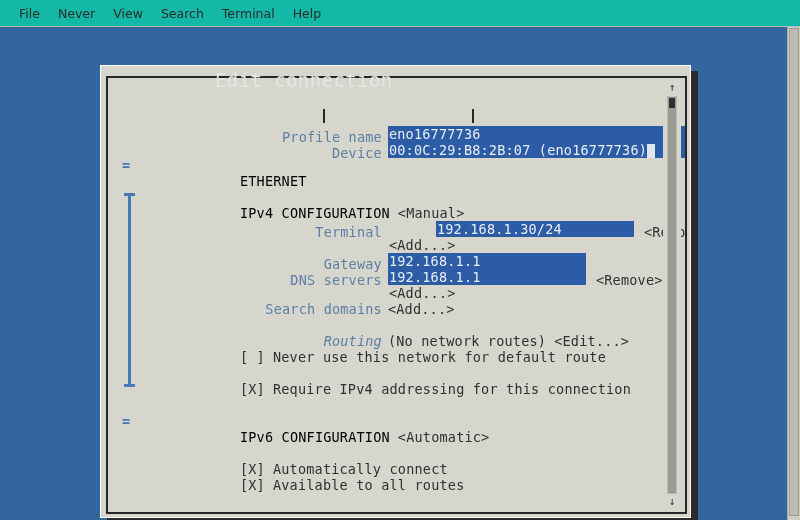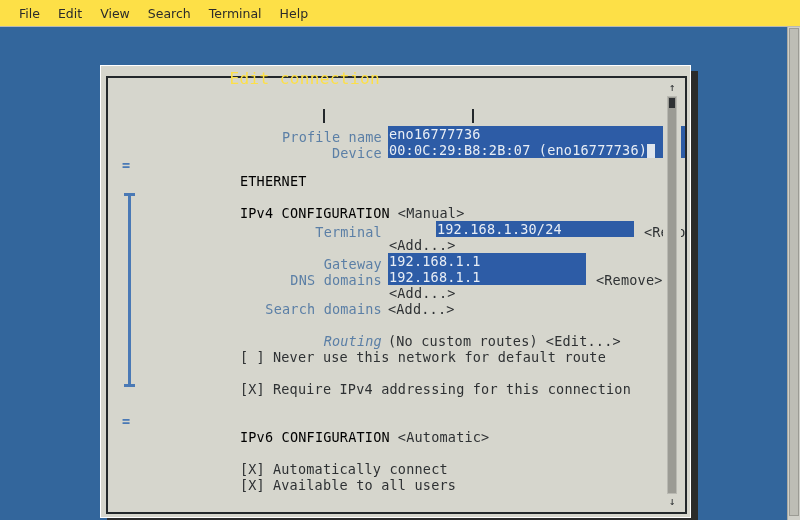--- a/index.html
+++ b/index.html
@@ -21,21 +21,21 @@
     background: #3a6ab0;
     overflow: hidden;
   }
 
   
   #menubar {
     position: absolute;
     left: 0; top: 0;
     width: 800px;
     height: 27px;
-    background: #fde047;
+    background: #14b8a6;
     border-bottom: 1px solid #b9b9b4;
     box-sizing: border-box;
     display: flex;
     align-items: center;
     padding-left: 10px;
     font-family: "DejaVu Sans", "Liberation Sans", sans-serif;
     font-size: 12.5px;
     color: #2b2b2b;
   }
   .menu-item {
@@ -113,23 +113,23 @@
     height: 13px;
     background: #d6d6cd;
     z-index: 3;
   }
   #dialog-title {
     position: absolute;
     left: 215px;
     top: 42px;
     width: 165px;
     text-align: right;
-    font-size: 16px;
+    font-size: 19px;
     letter-spacing: 0.4px;
-    color: #fde047;
+    color: #e5e5e5;
     z-index: 4;
     white-space: nowrap;
   }
   .title-pipe {
     position: absolute;
     top: 43px;
     width: 2px;
     height: 14px;
     background: #23282b;
     z-index: 5;
@@ -247,21 +247,21 @@
     background: #2e3133;
   }
 </style>
 </head>
 <body>
 
 <div id="screen">
 
   <div id="menubar">
     <div class="menu-item">File</div>
-    <div class="menu-item">Edit</div>
+    <div class="menu-item">Never</div>
     <div class="menu-item">View</div>
     <div class="menu-item">Search</div>
     <div class="menu-item">Terminal</div>
     <div class="menu-item">Help</div>
   </div>
 
   <div id="terminal">
 
     <div id="term-scrollbar">
       <div class="thumb"></div>
@@ -309,32 +309,32 @@
           </div>
           <div class="row" style="left:181px; top:143px;">
             <span class="angle">&lt;Add...&gt;</span>
           </div>
 
           <div class="row" style="left:72px; top:159px;">
             <span class="label lbl-right" style="width:102px;">Gateway</span><span style="display:inline-block;width:6px;"></span><span class="field" style="width:198px;"><span class="cursor-underline">192.168.1.1</span></span>
           </div>
 
           <div class="row" style="left:72px; top:175px;">
-            <span class="label lbl-right" style="width:102px;">DNS domains</span><span style="display:inline-block;width:6px;"></span><span class="field" style="width:198px;"><span>192.168.1.1</span></span><span style="display:inline-block;width:10px;"></span><span class="angle">&lt;Remove&gt;</span>
+            <span class="label lbl-right" style="width:102px;">DNS servers</span><span style="display:inline-block;width:6px;"></span><span class="field" style="width:198px;"><span>192.168.1.1</span></span><span style="display:inline-block;width:10px;"></span><span class="angle">&lt;Remove&gt;</span>
           </div>
           <div class="row" style="left:181px; top:191px;">
             <span class="angle">&lt;Add...&gt;</span>
           </div>
 
           <div class="row" style="left:57px; top:207px;">
             <span class="label lbl-right" style="width:117px;">Search domains</span><span style="display:inline-block;width:6px;"></span><span class="angle">&lt;Add...&gt;</span>
           </div>
 
           <div class="row" style="left:72px; top:239px;">
-            <span class="label lbl-right" style="width:102px;font-style:italic;">Routing</span><span style="display:inline-block;width:6px;"></span><span class="angle">(No custom routes)</span><span style="display:inline-block;width:8px;"></span><span class="angle">&lt;Edit...&gt;</span>
+            <span class="label lbl-right" style="width:102px;font-style:italic;">Routing</span><span style="display:inline-block;width:6px;"></span><span class="angle">(No network routes)</span><span style="display:inline-block;width:8px;"></span><span class="angle">&lt;Edit...&gt;</span>
           </div>
 
           <div class="row" style="left:32px; top:255px;">
             <span>[ ]</span><span style="display:inline-block;width:8px;"></span><span>Never use this network for default route</span>
           </div>
 
           <div class="row" style="left:32px; top:287px;">
             <span>[X]</span><span style="display:inline-block;width:8px;"></span><span>Require IPv4 addressing for this connection</span>
           </div>
 
@@ -344,21 +344,21 @@
           </div>
           <div class="row" style="left:508px; top:335px;">
             
           </div>
 
           <div class="row" style="left:32px; top:367px;">
             <span>[X]</span><span style="display:inline-block;width:8px;"></span><span>Automatically connect</span>
           </div>
 
           <div class="row" style="left:32px; top:383px;">
-            <span>[X]</span><span style="display:inline-block;width:8px;"></span><span>Available to all users</span>
+            <span>[X]</span><span style="display:inline-block;width:8px;"></span><span>Available to all routes</span>
           </div>
 
         </div>
 
         <div id="dlg-scrollbar">
           <div id="dlg-arrow-up">↑</div>
           <div id="dlg-track">
             <div id="dlg-thumb"></div>
           </div>
           <div id="dlg-arrow-down">↓</div>

